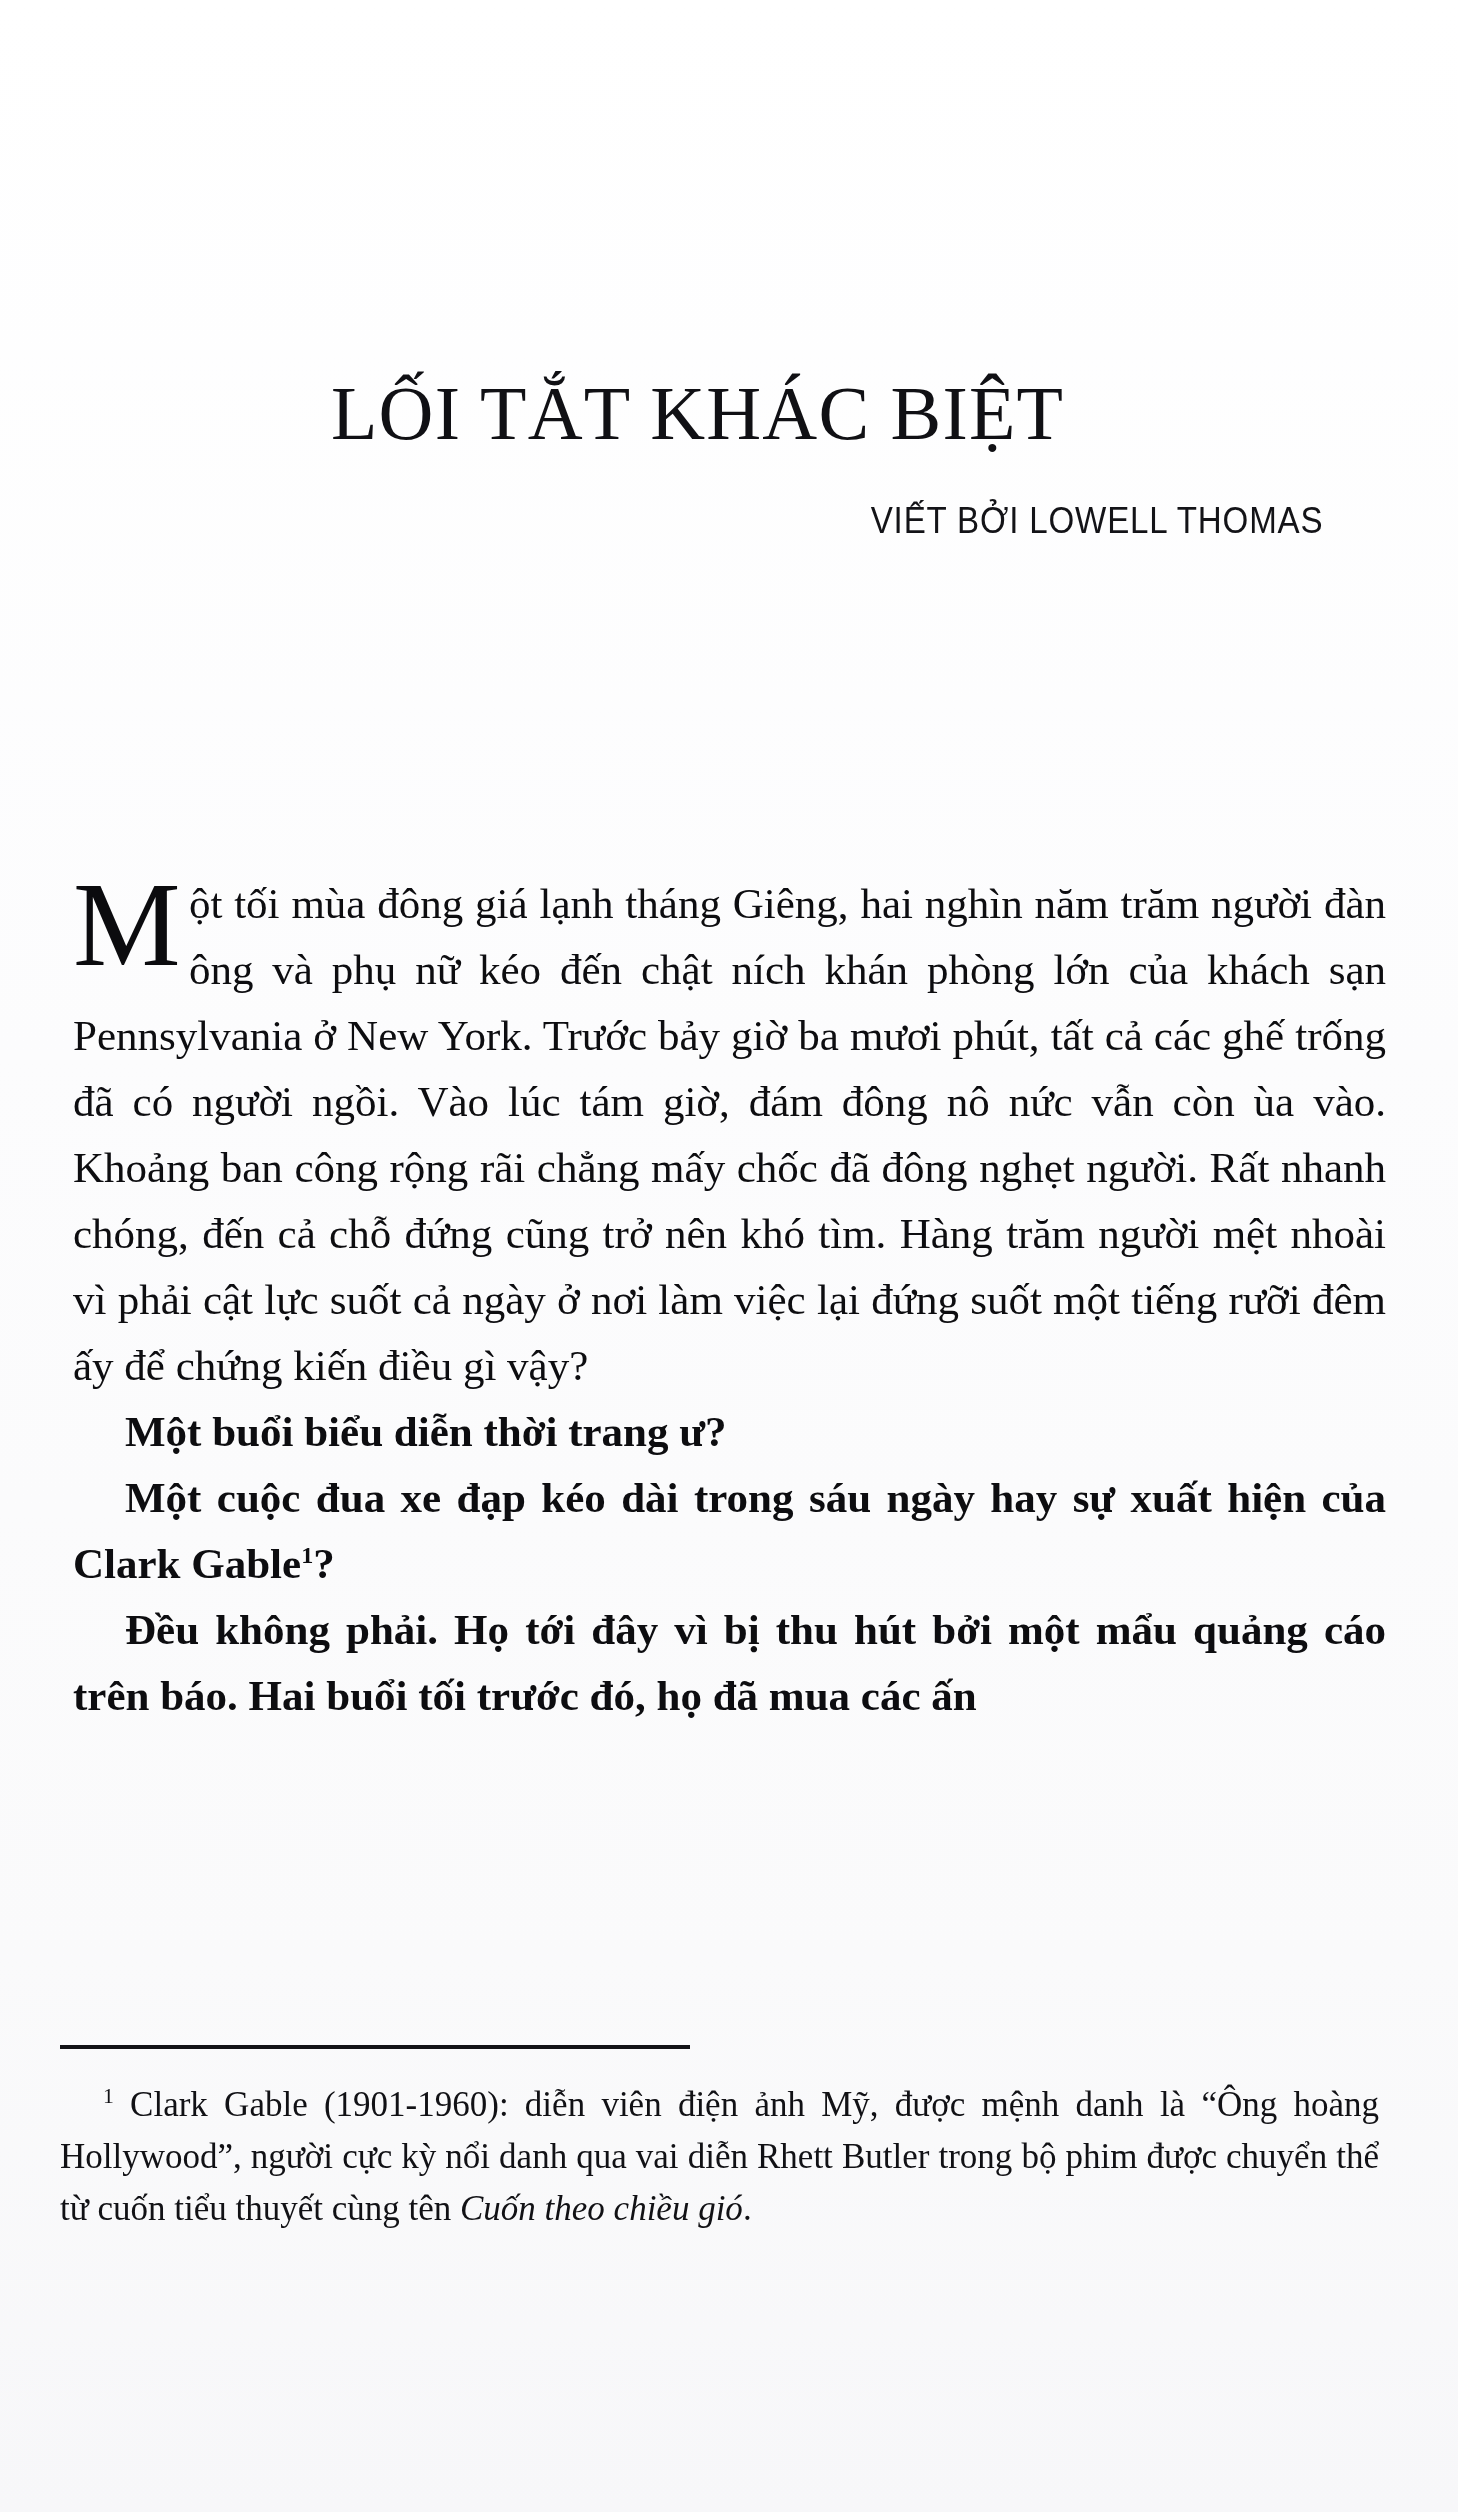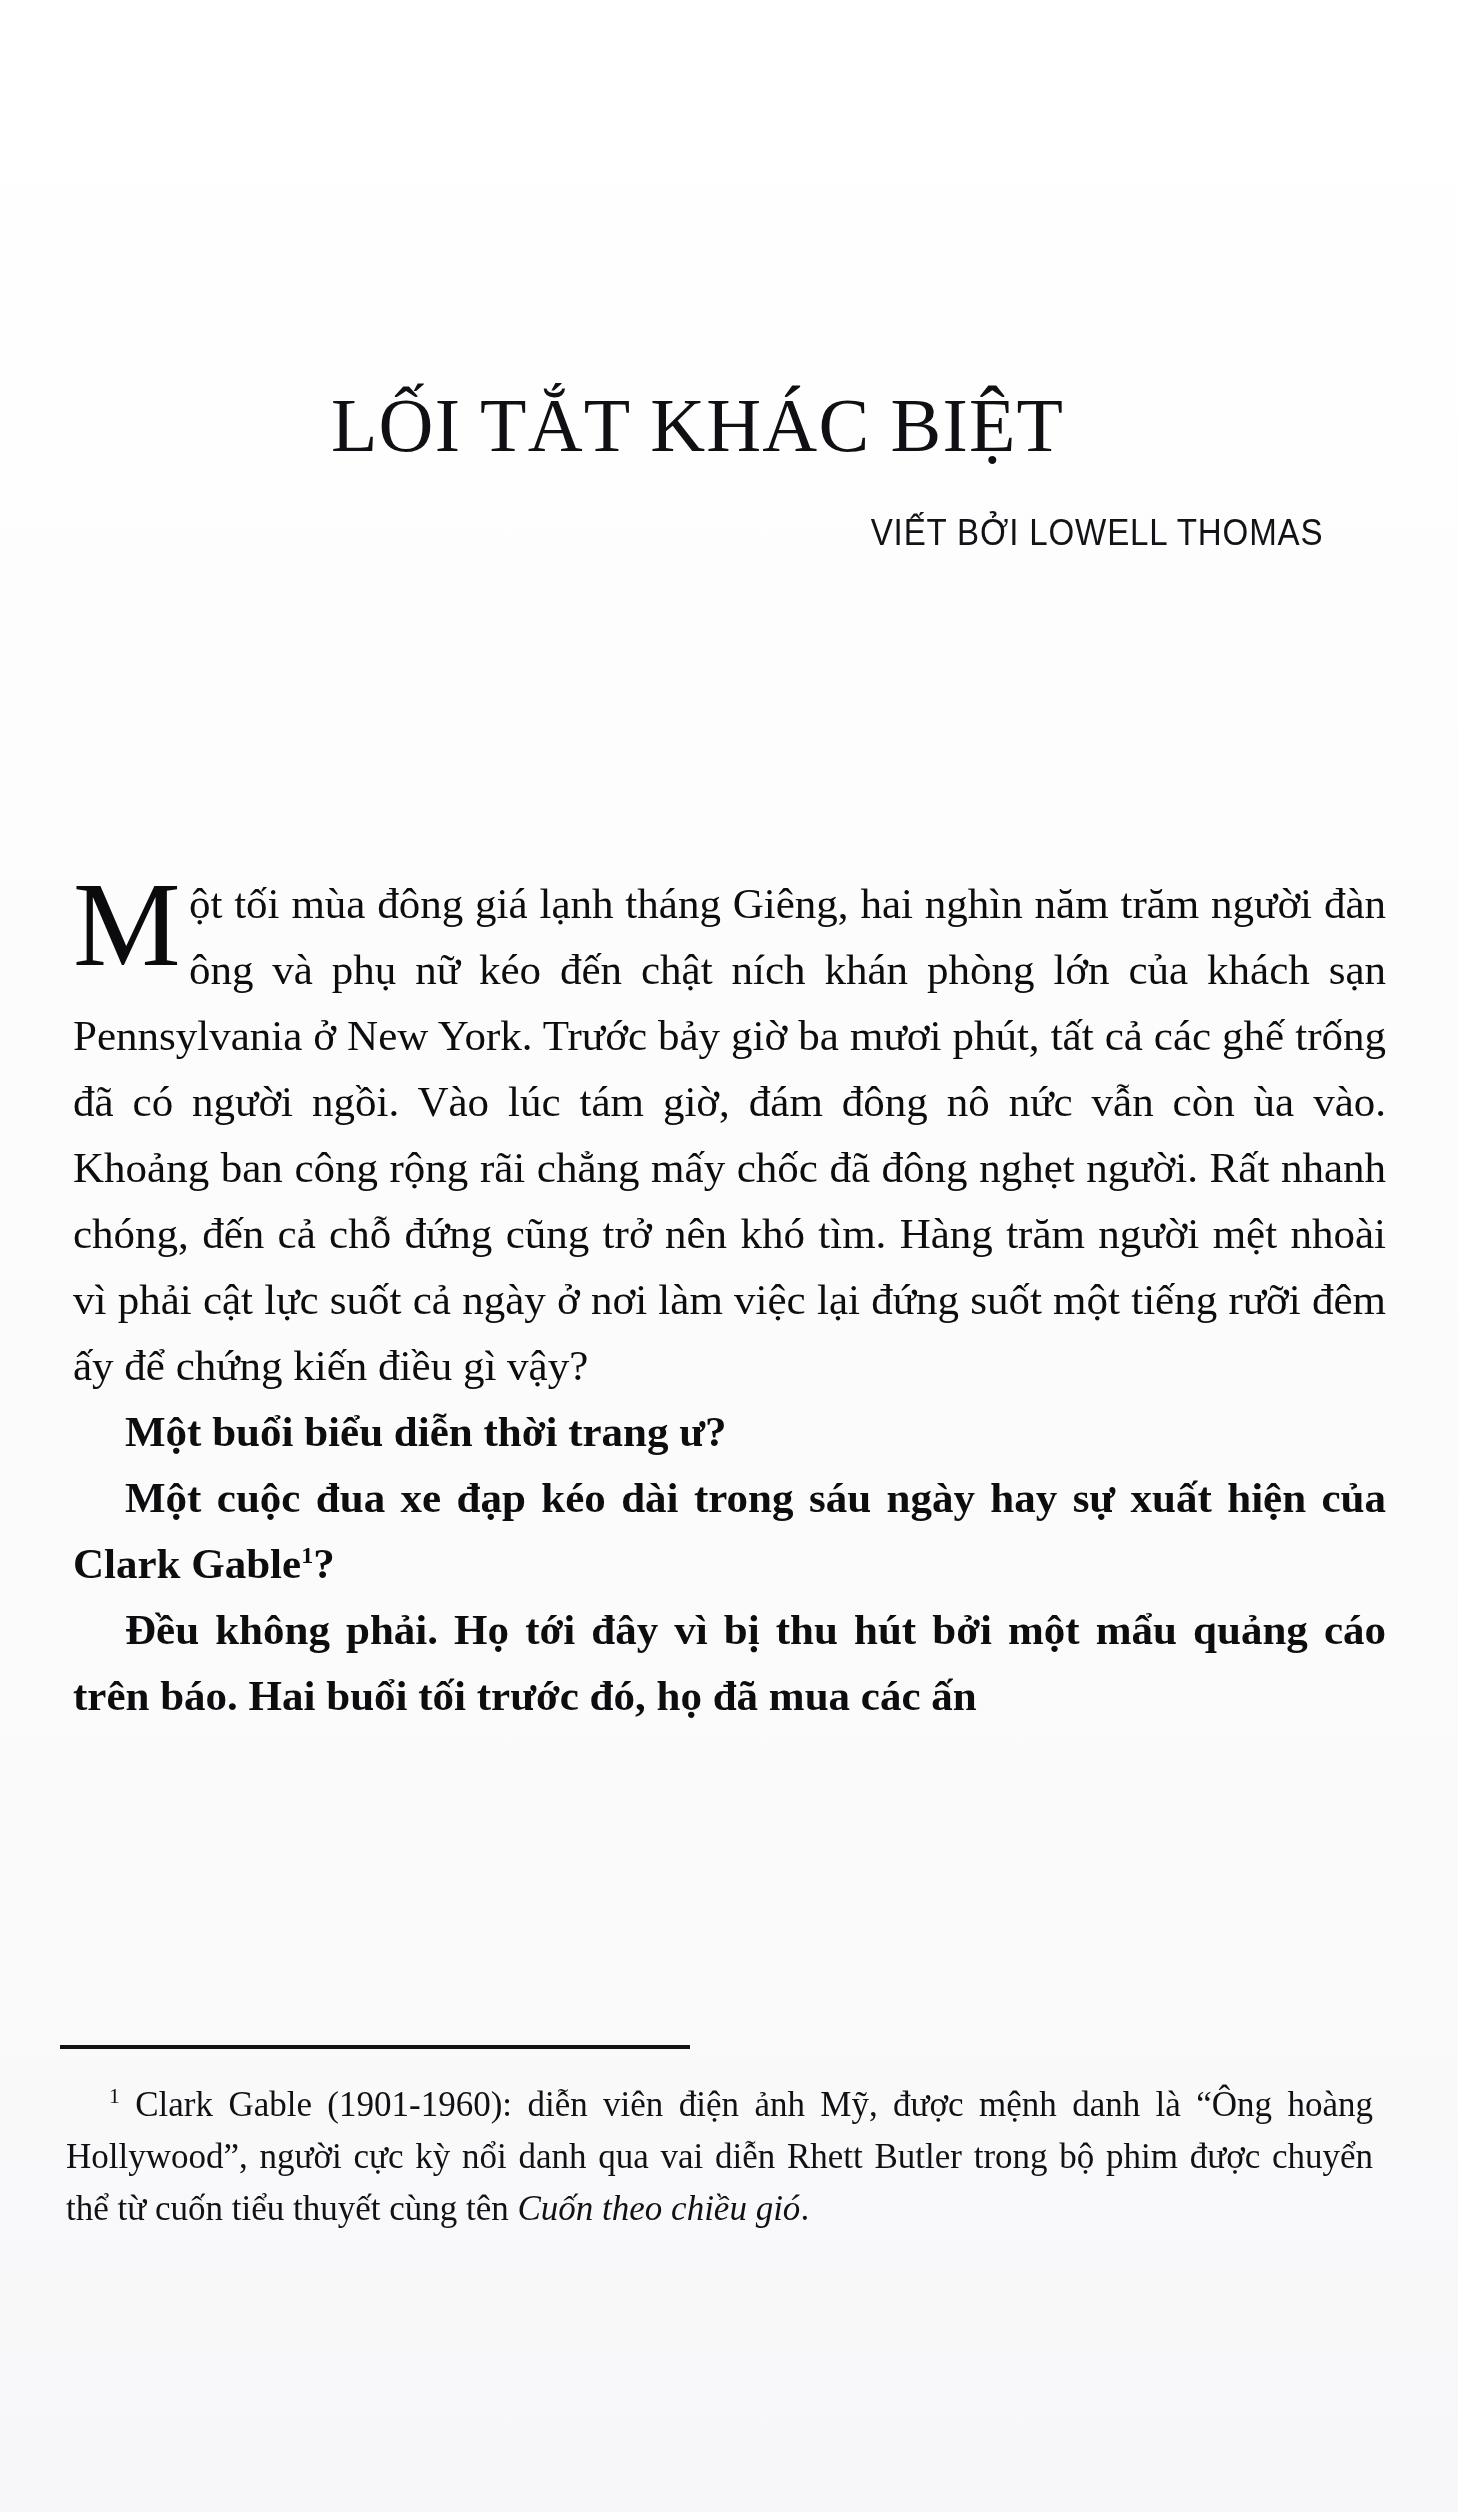--- a/index.html
+++ b/index.html
@@ -30,21 +30,21 @@
     left: 0;
     top: 0;
     width: 1459px;
     height: 2512px;
   }
 
   
   .chapter-head {
     position: absolute;
     left: 73px;
-    top: 387px;
+    top: 375px;
     width: 1313px;
   }
 
   .chapter-title {
     font-family: "Liberation Serif", "DejaVu Serif", serif;
     font-size: 76px;
     line-height: 1.02;
     font-weight: 400;
     letter-spacing: 1.2px;
     color: #101014;
@@ -128,21 +128,21 @@
     border: 0;
     margin: 0 0 30px 0;
   }
 
   .footnote-text {
     font-size: 35px;
     line-height: 52px;
     text-align: justify;
     text-justify: inter-word;
     text-indent: 43px;
-    margin: 6px;
+    margin: 0;
     padding-right: 10px;
     color: #111115;
   }
 
   .footnote-text .fn-marker {
     font-size: 0.62em;
     vertical-align: super;
     line-height: 0;
   }
 

